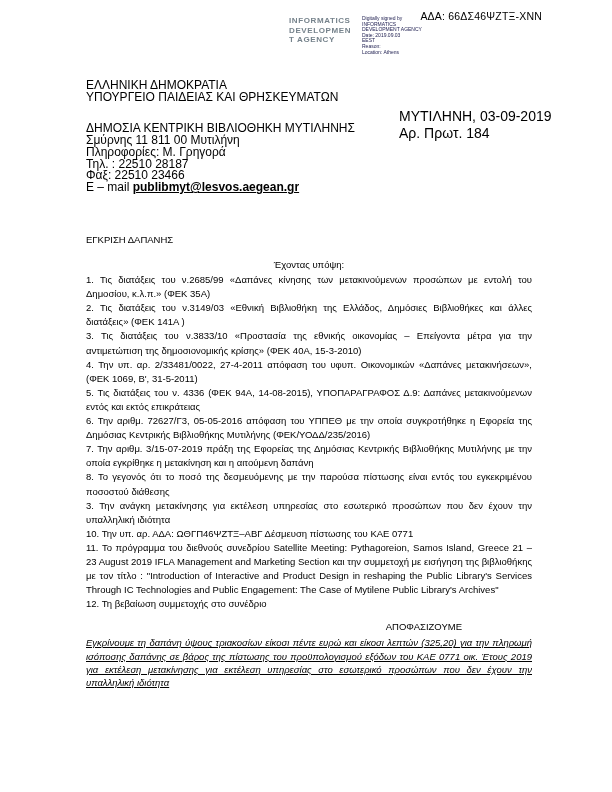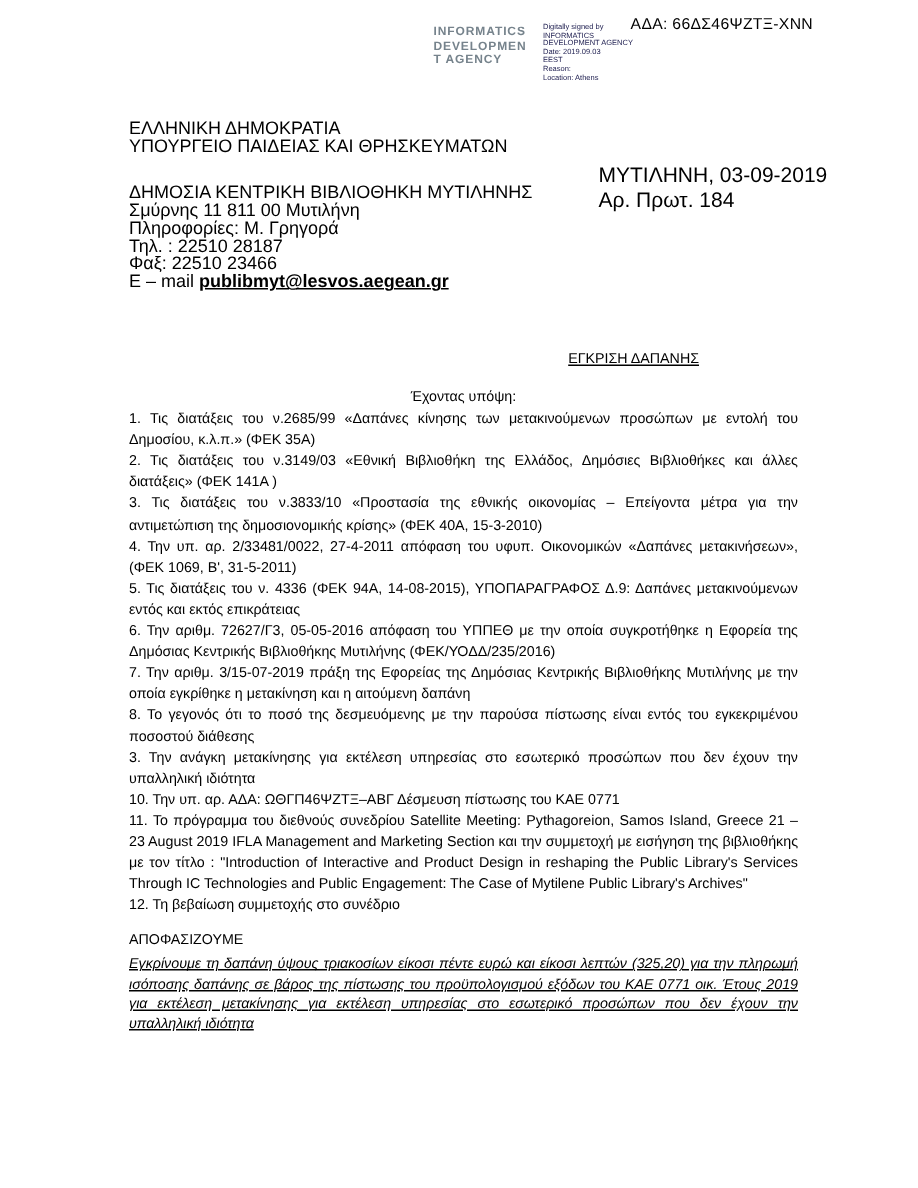--- a/index.html
+++ b/index.html
@@ -33,30 +33,30 @@
   }
   .gap{height:19px;}
   .email{color:#000;text-decoration:underline;cursor:pointer;font-weight:bold;}
   .header-right{
     position:absolute;left:399px;top:111px;
     font-size:14px;line-height:11.9px;
   }
   .header-right .proto{margin-top:5px;}
   .title{
     position:absolute;left:86px;top:234px;width:380px;
-    text-align:right;font-size:9.5px;text-decoration:underline;
+    text-align:left;font-size:9.5px;
   }
   .docbody{
     position:absolute;left:86px;top:258px;width:446px;
     font-size:9.5px;line-height:14.1px;text-align:justify;
   }
   .docbody p{margin:0;}
   .intro{text-align:center;margin-bottom:1px !important;}
   .decision-heading{
-    text-align:left;padding-right:70px;
+    text-align:right;padding-right:70px;
     margin-top:9px !important;margin-bottom:2px !important;
   }
   .decision{font-style:italic;line-height:13.2px;text-decoration:underline;}
 </style>
 </head>
 <body>
 
 <div class="page">
 
   <div class="ada">ΑΔΑ: 66ΔΣ46ΨΖΤΞ-ΧΝΝ</div>

